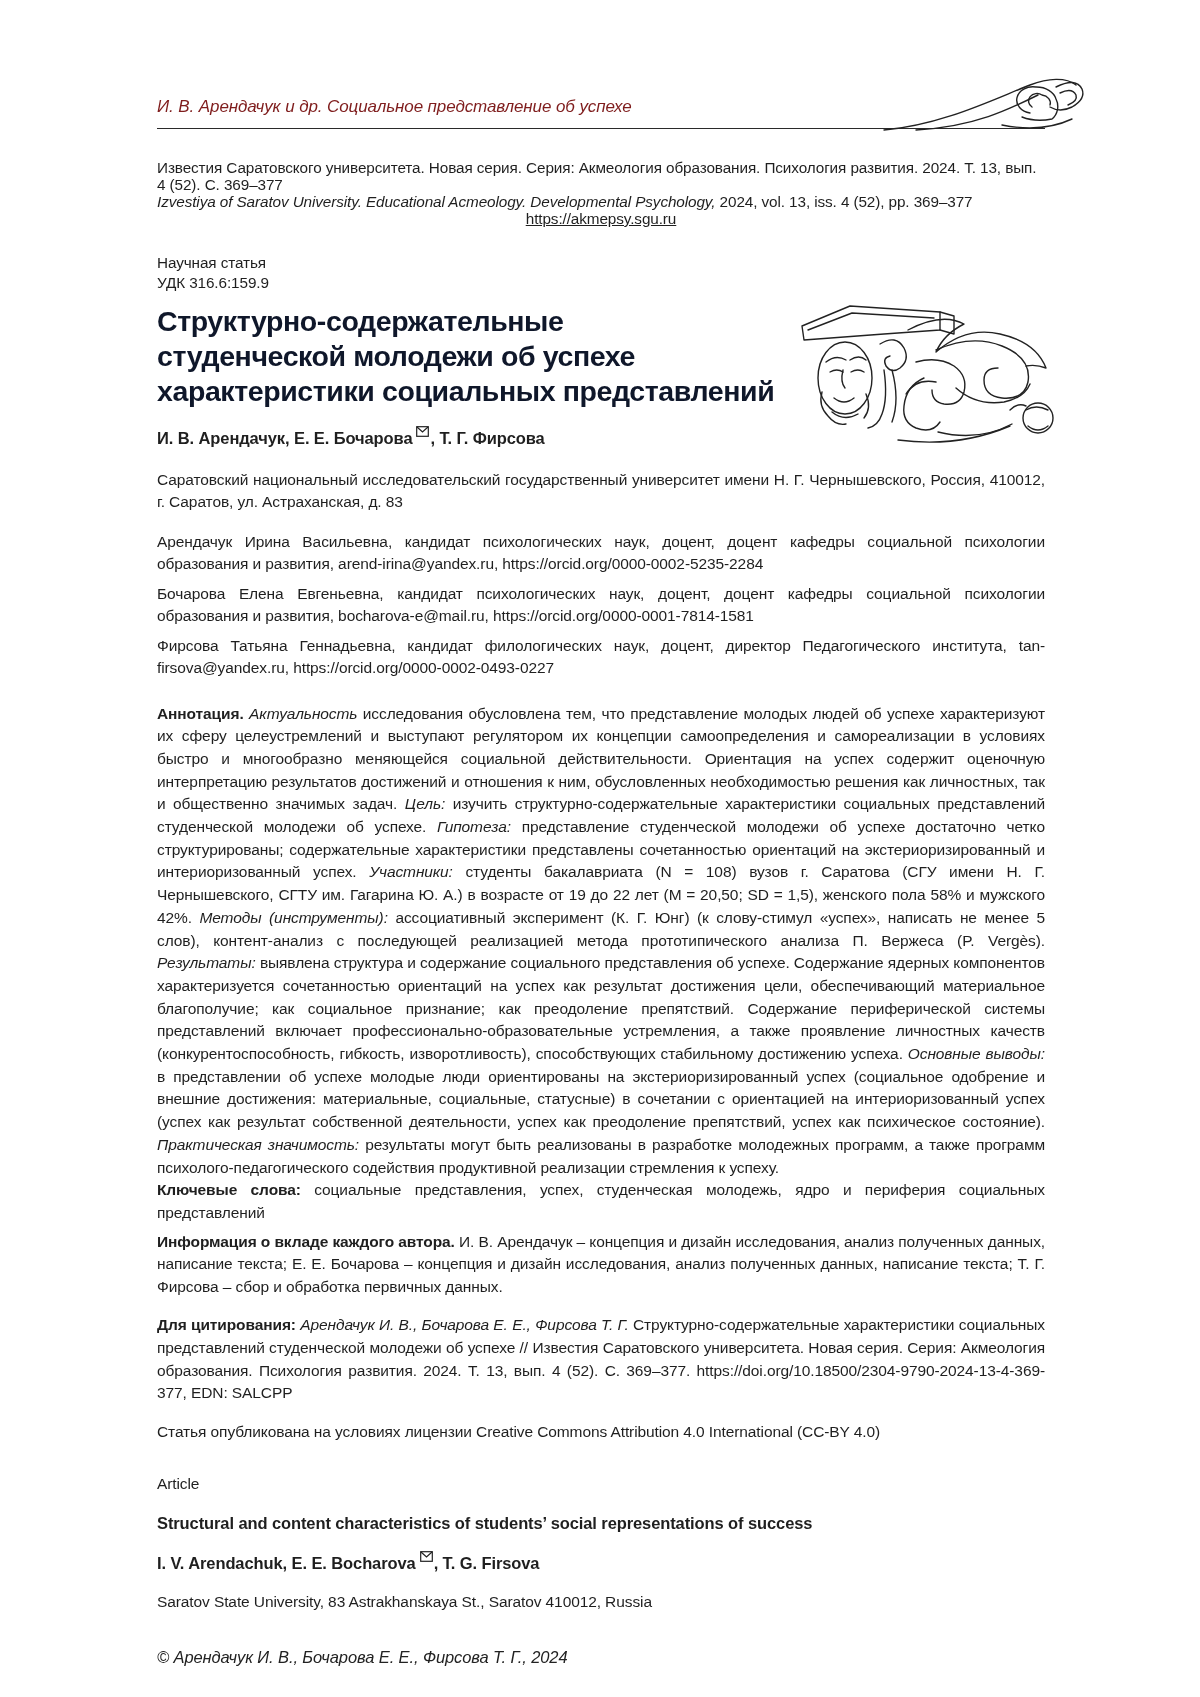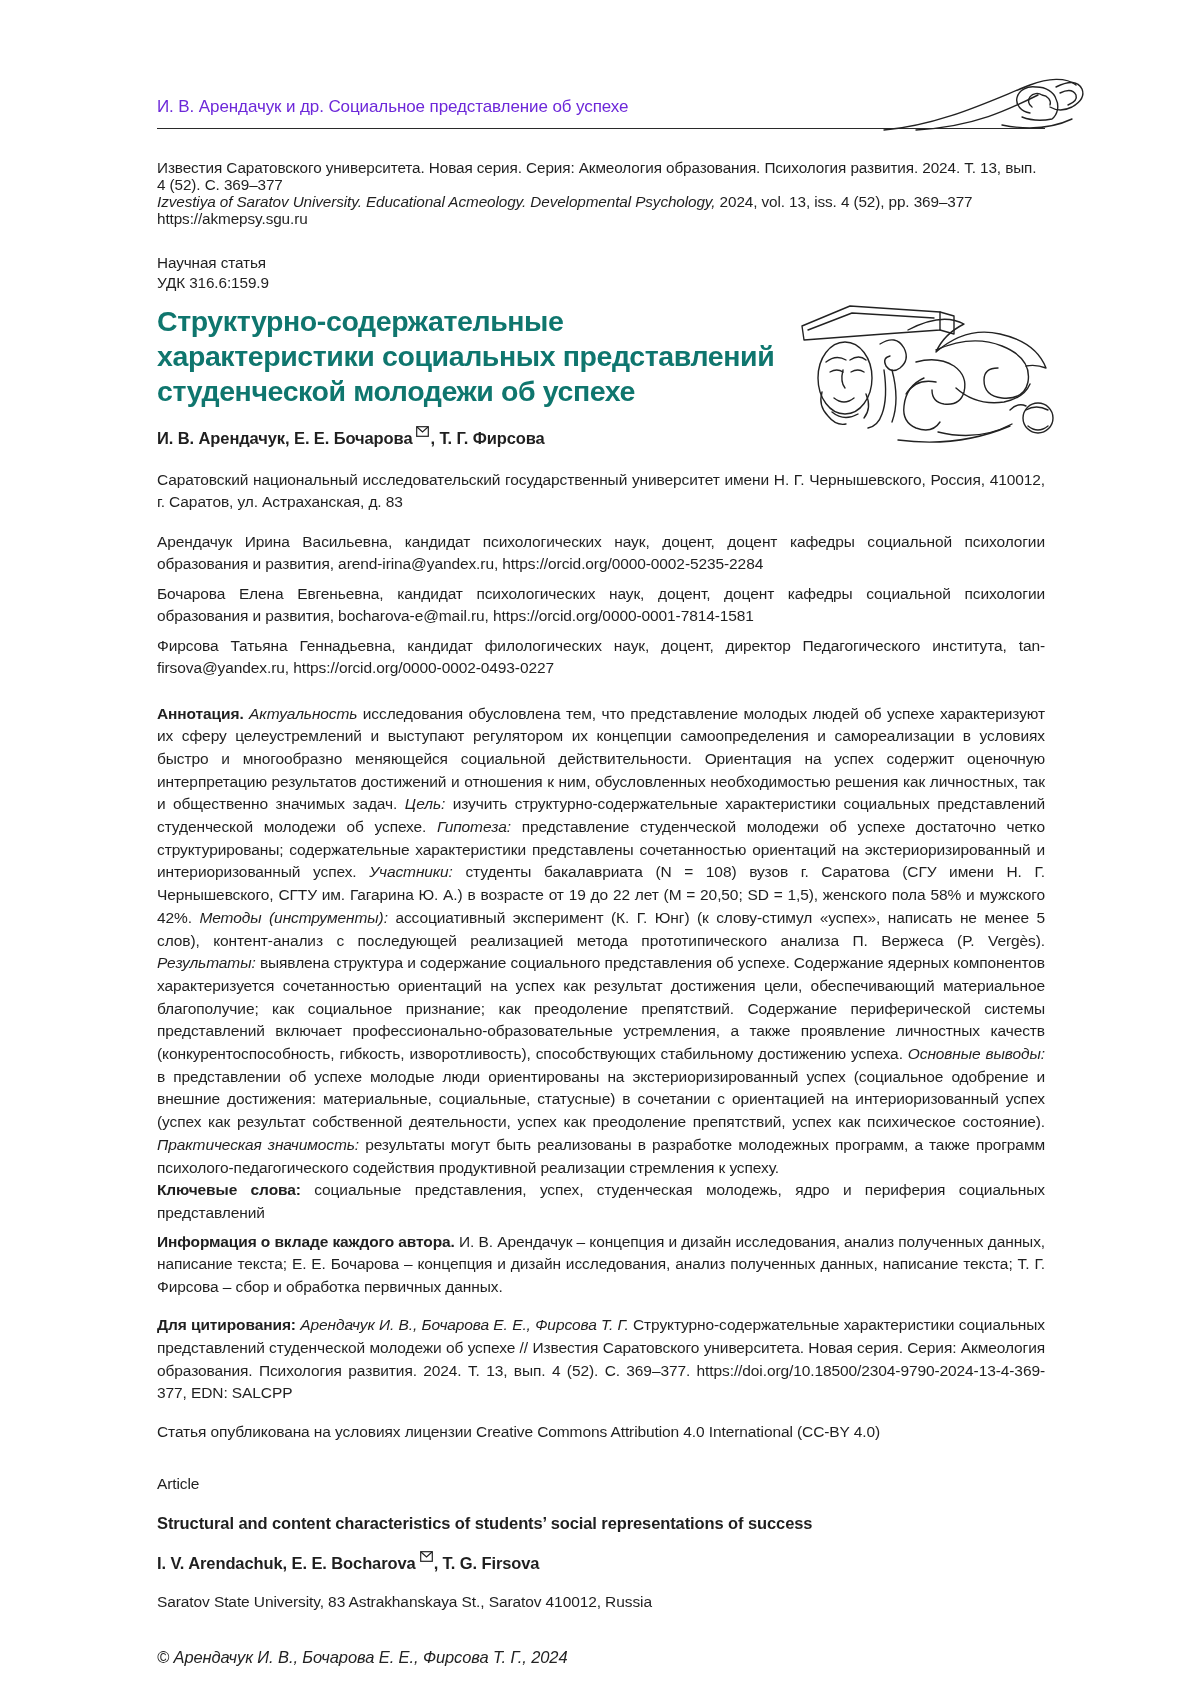--- a/index.html
+++ b/index.html
@@ -17,29 +17,29 @@
   }
   .b{font-weight:700;}
   .i{font-style:italic;}
   
   .running-head-row{
     position:relative;
     margin-top:96px;
     padding-bottom:10px;
     border-bottom:1.5px solid #2a2a2a;
   }
-  .running-head{font-size:17px;color:#6d28d9;}
+  .running-head{font-style:italic;font-size:17px;color:#7f1d1d;}
   .flourish{position:absolute;right:-42px;bottom:-5px;width:205px;height:60px;}
   
   .meta-block{margin-top:30px;font-size:15.3px;line-height:17px;}
-  .meta-row3{display:flex;justify-content:space-between;}
+  .meta-row3{display:flex;justify-content:center;text-decoration:underline;}
   
   .article-type{margin-top:26px;font-size:15.3px;line-height:19.5px;}
   
-  .title{margin:12px 0 0;font-size:28.5px;line-height:35px;font-weight:700;letter-spacing:-0.4px;width:660px;color:#0f766e;}
+  .title{margin:12px 0 0;font-size:28.5px;line-height:35px;font-weight:700;letter-spacing:-0.4px;width:660px;color:#0f172a;}
   .title div{white-space:nowrap;}
   .mascaron{position:absolute;left:788px;top:300px;width:272px;height:146px;}
   
   .authors-ru{font-weight:700;font-size:16.5px;}
   .mail-icon{display:inline-block;vertical-align:7px;margin:0 1px 0 4px;line-height:0;}
   .affiliation{margin-top:20px;text-align:justify;}
   .bios{margin-top:18px;}
   .bios p{margin:0 0 8px 0;text-align:justify;}
   
   .abstract{margin-top:24px;text-align:justify;line-height:22.7px;}
@@ -122,22 +122,22 @@
       </div>
     </div>
 
     <div class="article-type">
       <div>Научная статья</div>
       <div>УДК 316.6:159.9</div>
     </div>
 
     <h1 class="title">
       <div>Структурно-содержательные</div>
+      <div>студенческой молодежи об успехе</div>
       <div>характеристики социальных представлений</div>
-      <div>студенческой молодежи об успехе</div>
     </h1>
 
     <p class="authors-ru"><span>И. В. Арендачук, Е. Е. Бочарова</span><span class="mail-icon"><svg width="13" height="11" viewBox="0 0 13 11">
             <rect x="0.7" y="0.7" width="11.6" height="9.6" fill="none" stroke="#222" stroke-width="1.2"></rect>
             <path d="M1,1 L6.5,6 L12,1" fill="none" stroke="#222" stroke-width="1.2"></path>
           </svg></span><span>, Т. Г. Фирсова</span></p>
 
     <p class="affiliation">Саратовский национальный исследовательский государственный университет имени Н. Г. Чернышевского, Россия, 410012, г. Саратов, ул. Астраханская, д. 83</p>
 
     <div class="bios">

